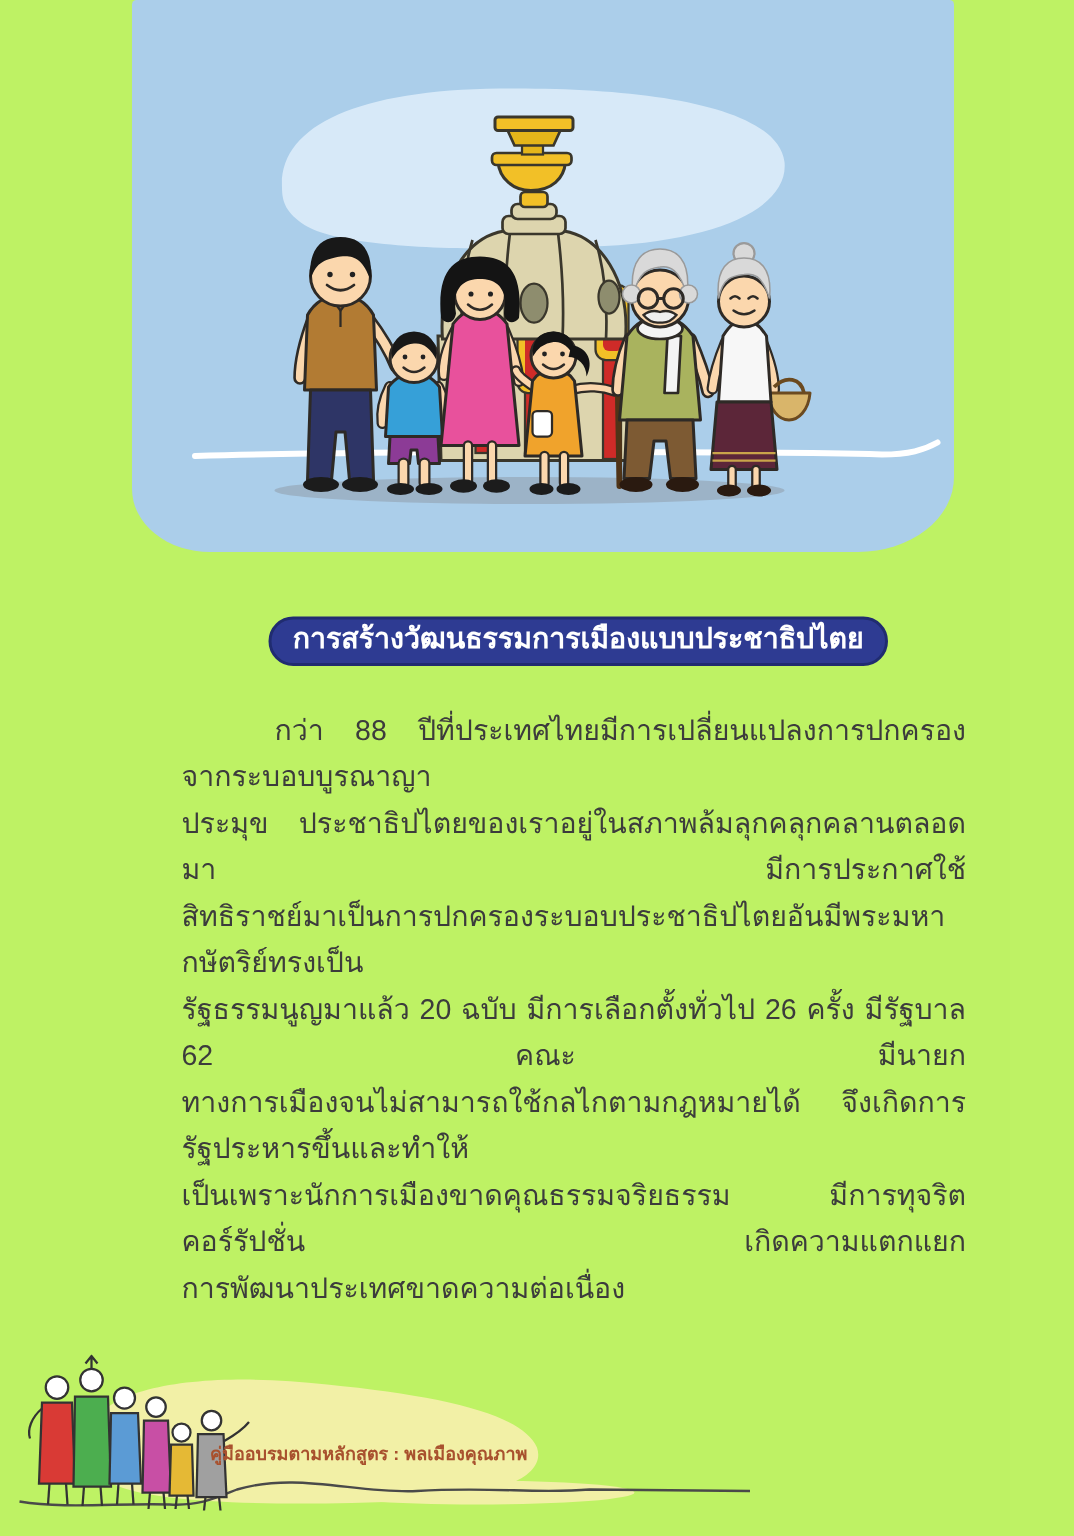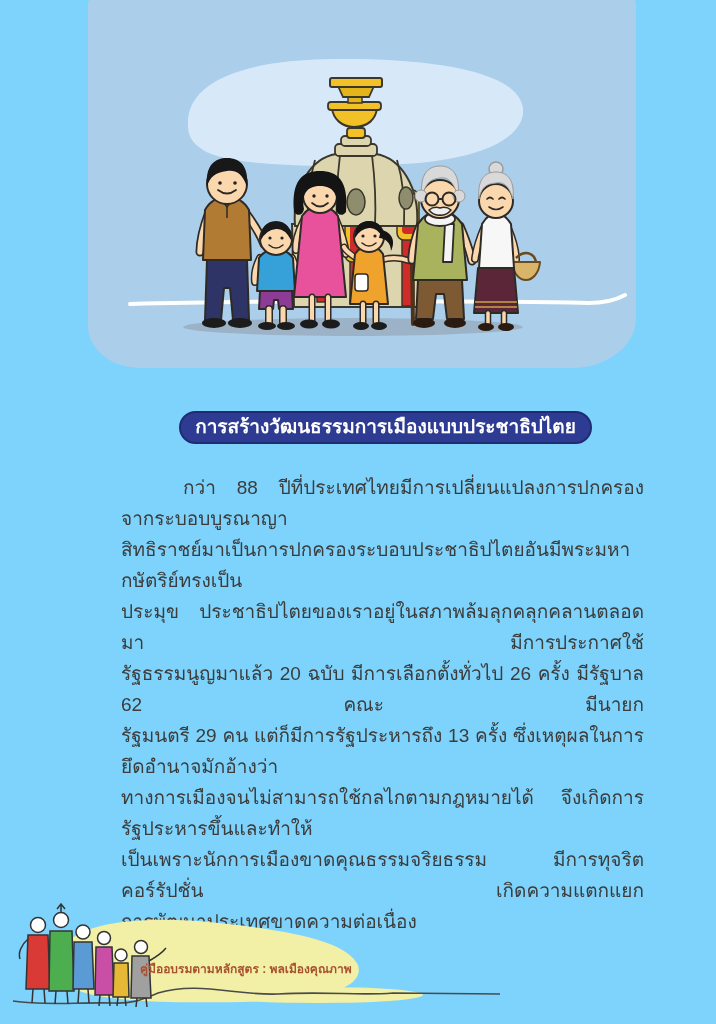--- a/index.html
+++ b/index.html
@@ -1,17 +1,17 @@
 <!DOCTYPE html>
 <html><head>
 <meta charset="utf-8">
 <style>
   html,body{margin:0;padding:0;}
   body{background:#ffffff;font-family:"Liberation Sans","DejaVu Sans",sans-serif;}
-  .page{position:relative;width:716px;height:1024px;background:#7dd3fc;overflow:hidden;}
+  .page{position:relative;width:716px;height:1024px;background:#bef264;overflow:hidden;}
 
   
   .illustration{
     position:absolute;left:88px;top:0;width:548px;height:368px;
     background:#abceea;
     border-radius:3px 3px 64px 52px / 3px 3px 50px 42px;
     overflow:hidden;
   }
   .illustration svg{display:block;width:100%;height:100%;}
 
@@ -221,24 +221,23 @@
       </g>
     </svg>
   </div>
 
   <div class="banner">
     <span>การสร้างวัฒนธรรมการเมืองแบบประชาธิปไตย</span>
   </div>
 
   <div class="article">
     <div class="line indent">กว่า 88 ปีที่ประเทศไทยมีการเปลี่ยนแปลงการปกครองจากระบอบบูรณาญา</div>
+    <div class="line">ประมุข ประชาธิปไตยของเราอยู่ในสภาพล้มลุกคลุกคลานตลอดมา มีการประกาศใช้</div>
     <div class="line">สิทธิราชย์มาเป็นการปกครองระบอบประชาธิปไตยอันมีพระมหากษัตริย์ทรงเป็น</div>
-    <div class="line">ประมุข ประชาธิปไตยของเราอยู่ในสภาพล้มลุกคลุกคลานตลอดมา มีการประกาศใช้</div>
     <div class="line">รัฐธรรมนูญมาแล้ว 20 ฉบับ มีการเลือกตั้งทั่วไป 26 ครั้ง มีรัฐบาล 62 คณะ มีนายก</div>
-    <div class="line">รัฐมนตรี 29 คน แต่ก็มีการรัฐประหารถึง 13 ครั้ง ซึ่งเหตุผลในการยึดอำนาจมักอ้างว่า</div>
     <div class="line">ทางการเมืองจนไม่สามารถใช้กลไกตามกฎหมายได้ จึงเกิดการรัฐประหารขึ้นและทำให้</div>
     <div class="line">เป็นเพราะนักการเมืองขาดคุณธรรมจริยธรรม มีการทุจริตคอร์รัปชั่น เกิดความแตกแยก</div>
     <div class="line last">การพัฒนาประเทศขาดความต่อเนื่อง</div>
   </div>
 
   <div class="footer-art">
     <svg viewBox="0 0 540 120" xmlns="http://www.w3.org/2000/svg">
 
       <path d="M55,45 C70,18 140,12 210,20 C290,28 340,40 350,62 C356,80 330,95 260,98 C180,101 90,100 65,85 C45,72 46,58 55,45 Z" fill="#f2f0a6"></path>
       <ellipse cx="310" cy="92" rx="105" ry="8" fill="#f2f0a6"></ellipse>

